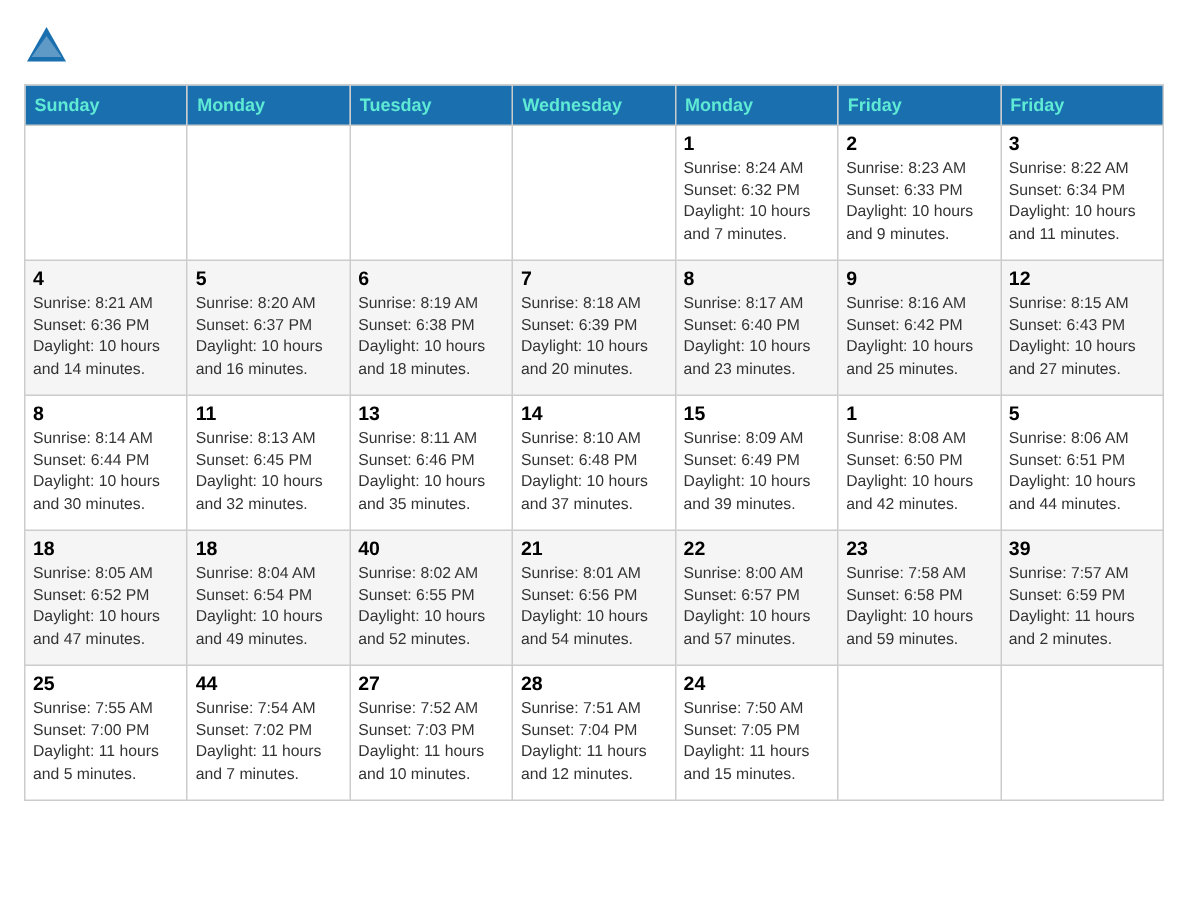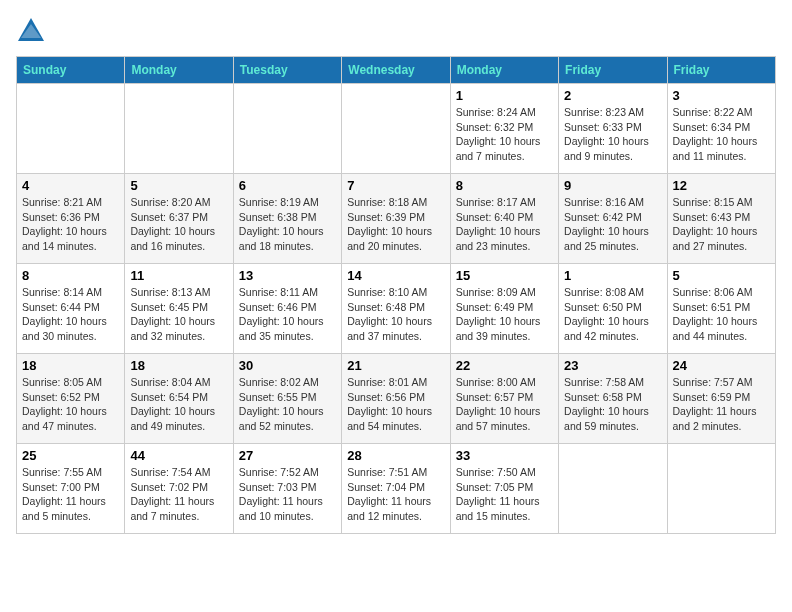--- a/index.html
+++ b/index.html
@@ -205,37 +205,37 @@
       <tr>
         <td>
           <span class="day-number">18</span>
           <div class="cell-text">Sunrise: 8:05 AM<br>Sunset: 6:52 PM<br>Daylight: 10 hours<br>and 47 minutes.</div>
         </td>
         <td>
           <span class="day-number">18</span>
           <div class="cell-text">Sunrise: 8:04 AM<br>Sunset: 6:54 PM<br>Daylight: 10 hours<br>and 49 minutes.</div>
         </td>
         <td>
-          <span class="day-number">30</span>
+          <span class="day-number">40</span>
           <div class="cell-text">Sunrise: 8:02 AM<br>Sunset: 6:55 PM<br>Daylight: 10 hours<br>and 52 minutes.</div>
         </td>
         <td>
           <span class="day-number">21</span>
           <div class="cell-text">Sunrise: 8:01 AM<br>Sunset: 6:56 PM<br>Daylight: 10 hours<br>and 54 minutes.</div>
         </td>
         <td>
           <span class="day-number">22</span>
           <div class="cell-text">Sunrise: 8:00 AM<br>Sunset: 6:57 PM<br>Daylight: 10 hours<br>and 57 minutes.</div>
         </td>
         <td>
           <span class="day-number">23</span>
           <div class="cell-text">Sunrise: 7:58 AM<br>Sunset: 6:58 PM<br>Daylight: 10 hours<br>and 59 minutes.</div>
         </td>
         <td>
-          <span class="day-number">24</span>
+          <span class="day-number">39</span>
           <div class="cell-text">Sunrise: 7:57 AM<br>Sunset: 6:59 PM<br>Daylight: 11 hours<br>and 2 minutes.</div>
         </td>
       </tr>
       <tr>
         <td>
           <span class="day-number">25</span>
           <div class="cell-text">Sunrise: 7:55 AM<br>Sunset: 7:00 PM<br>Daylight: 11 hours<br>and 5 minutes.</div>
         </td>
         <td>
           <span class="day-number">44</span>
@@ -243,20 +243,20 @@
         </td>
         <td>
           <span class="day-number">27</span>
           <div class="cell-text">Sunrise: 7:52 AM<br>Sunset: 7:03 PM<br>Daylight: 11 hours<br>and 10 minutes.</div>
         </td>
         <td>
           <span class="day-number">28</span>
           <div class="cell-text">Sunrise: 7:51 AM<br>Sunset: 7:04 PM<br>Daylight: 11 hours<br>and 12 minutes.</div>
         </td>
         <td>
-          <span class="day-number">33</span>
+          <span class="day-number">24</span>
           <div class="cell-text">Sunrise: 7:50 AM<br>Sunset: 7:05 PM<br>Daylight: 11 hours<br>and 15 minutes.</div>
         </td>
         <td class="empty-cell"></td>
         <td class="empty-cell"></td>
       </tr>
     </tbody>
 </table>
 
 </body></html>

